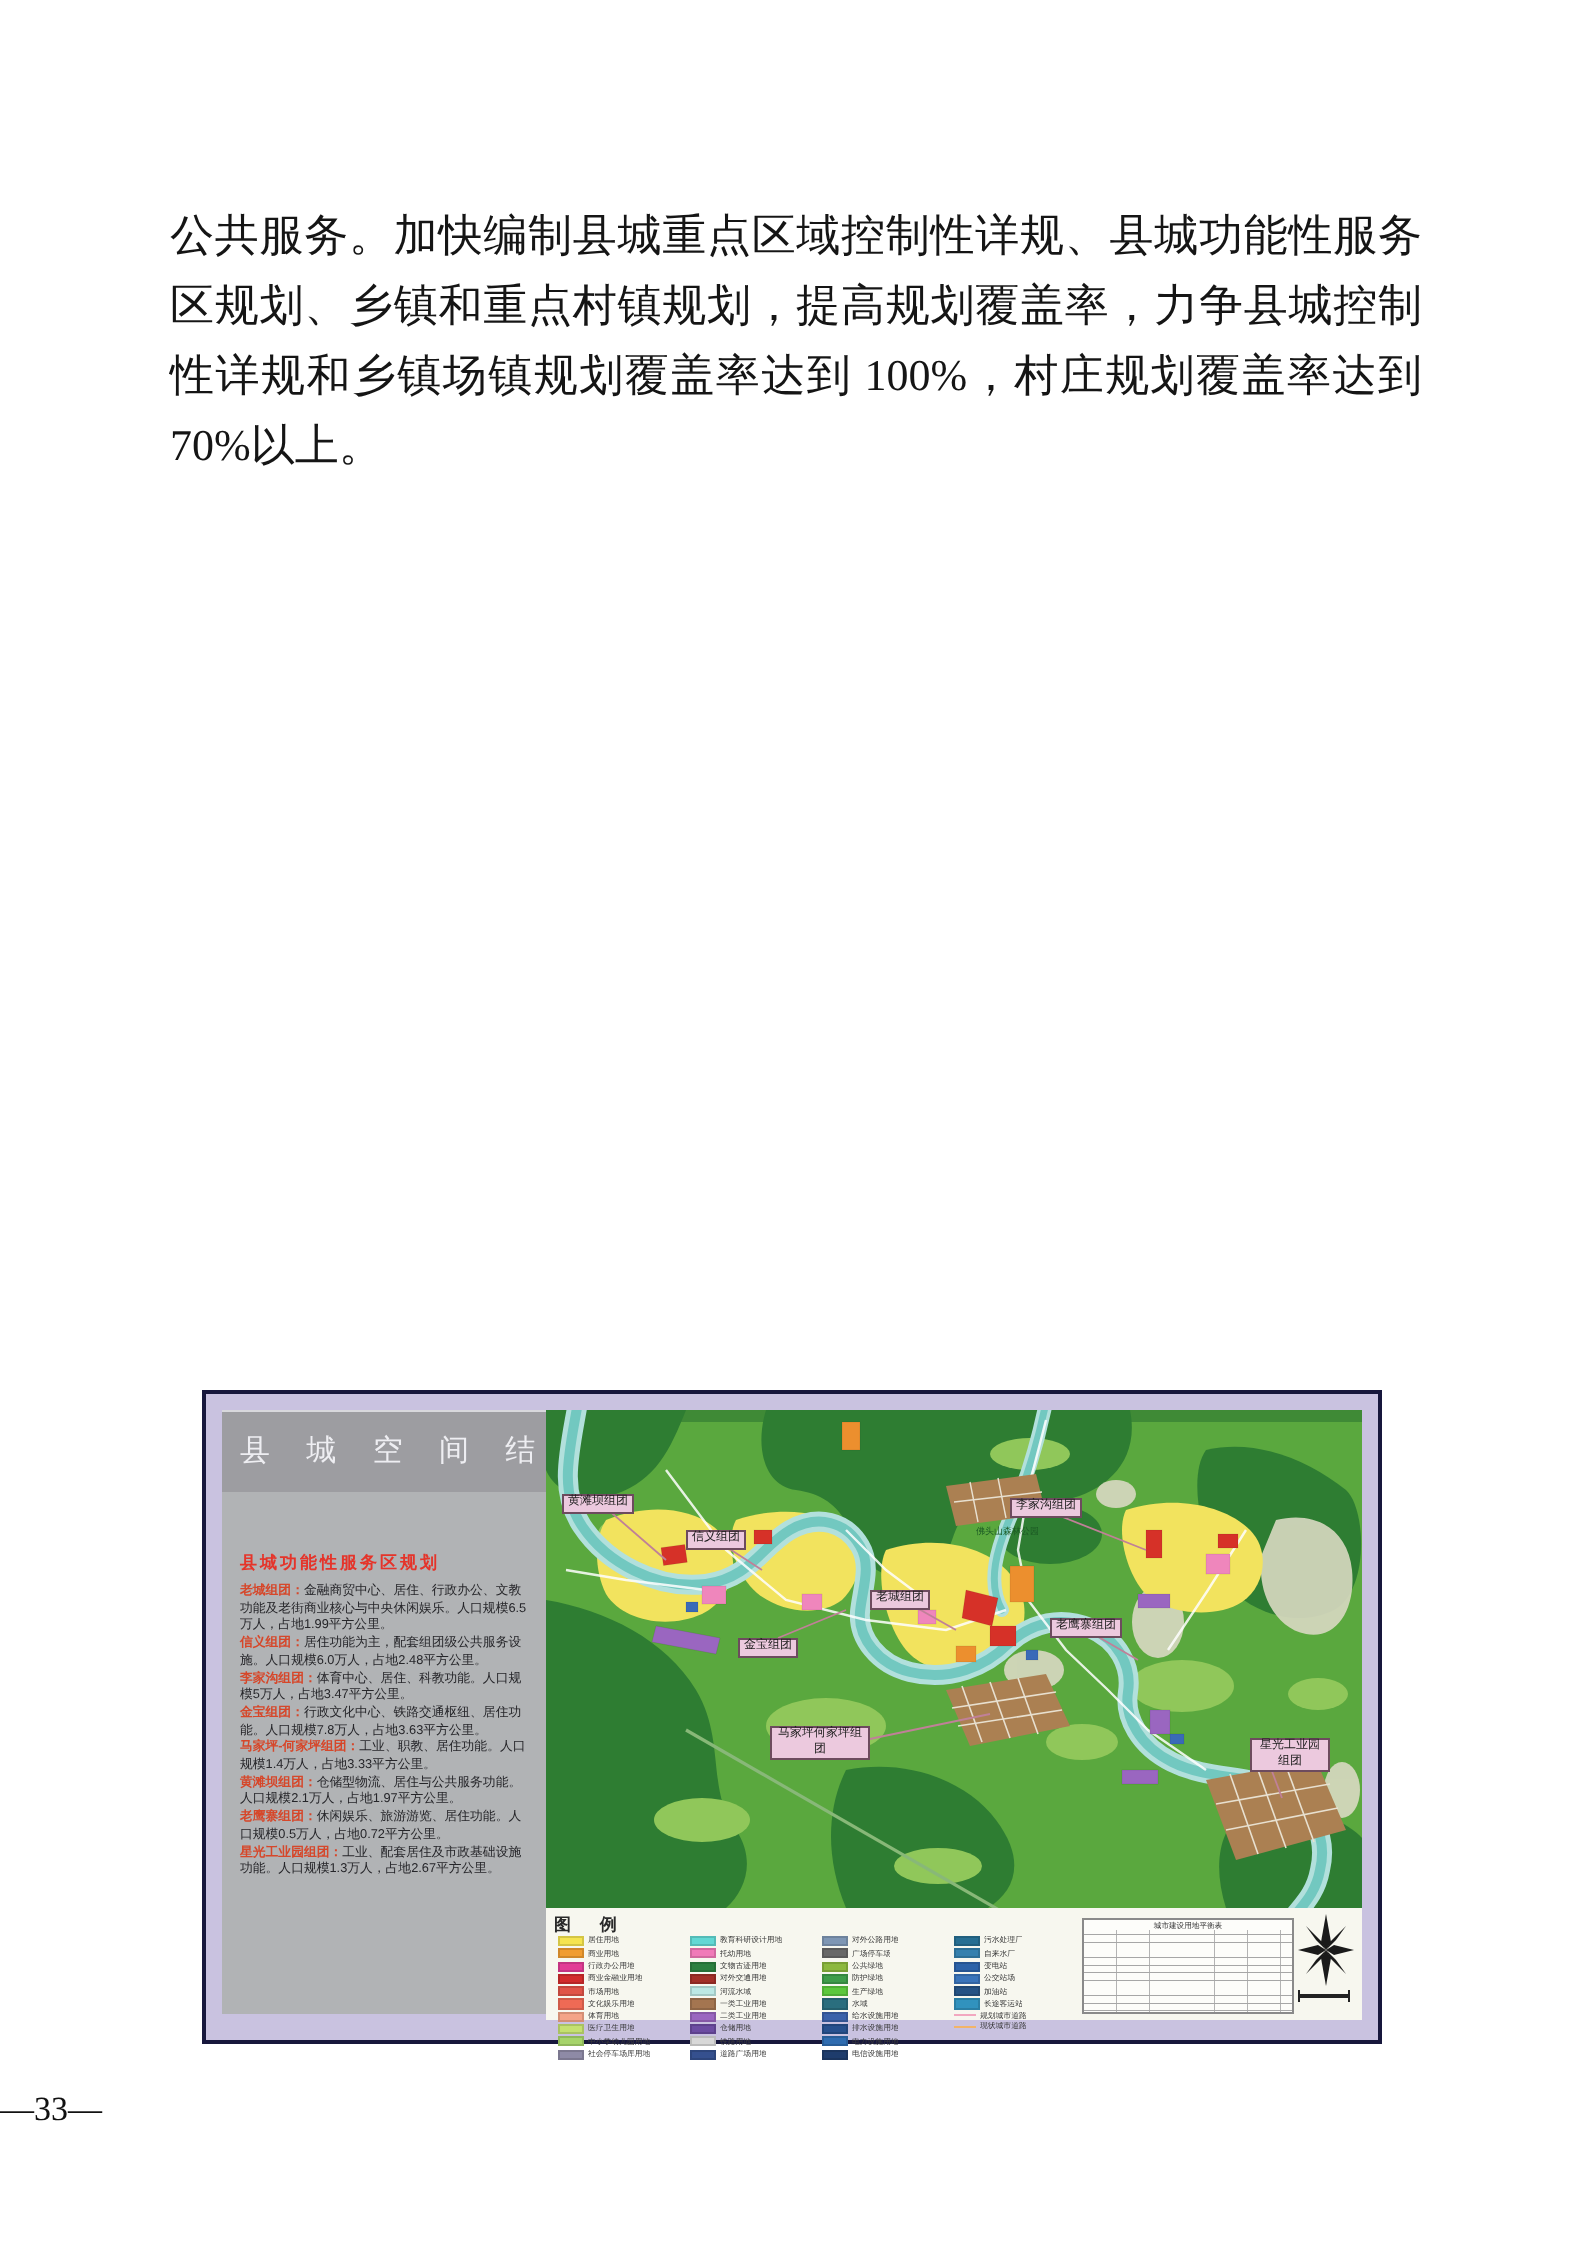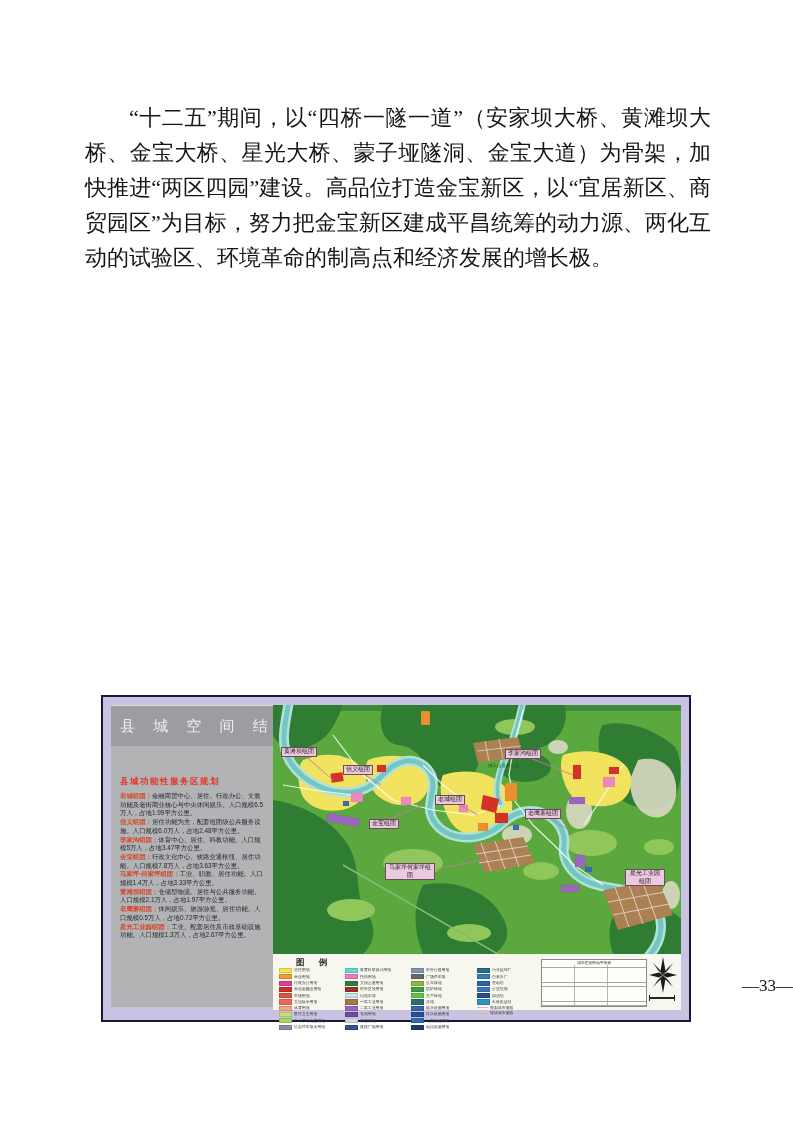--- a/index.html
+++ b/index.html
@@ -27,46 +27,46 @@
   .map svg{display:block;}
   .map-label{position:absolute;background:#ecc9de;border:1px solid #6d4b5e;color:#1c1c1c;
              font-family:"Liberation Sans",sans-serif;font-size:6px;line-height:7.5px;
              padding:0 2px;white-space:nowrap;z-index:5;}
   .map-label.wrap{white-space:normal;text-align:center;}
   .map-note{position:absolute;color:#1c5a24;font-family:"Liberation Sans",sans-serif;
             font-size:4.5px;z-index:4;white-space:nowrap;}
   
   .legend{position:absolute;left:170px;top:257px;width:408px;height:56px;background:#f7f7ef;
           font-family:"Liberation Sans",sans-serif;}
-  .legend-title{position:absolute;left:23px;top:3px;font-size:8.5px;font-weight:bold;
+  .legend-title{position:absolute;left:4px;top:3px;font-size:8.5px;font-weight:bold;
                 letter-spacing:6px;color:#2a2a2a;}
   .lcol{position:absolute;top:14px;width:64px;}
   .lrow{display:flex;align-items:center;margin-bottom:1.1px;}
   .lsw{width:11px;height:3.2px;flex:0 0 11px;margin-right:2px;border:0.5px solid #00000022;}
   .lsw.line{height:0;border:none;border-top:1px solid;background:none!important;}
   .llabel{font-size:3.9px;line-height:4.4px;color:#3a3a3a;white-space:nowrap;overflow:hidden;}
   .mini-table{position:absolute;left:268px;top:5px;width:104px;height:46px;border:1px solid #8a8a8a;
               background:#fdfdfa;
               background-image:repeating-linear-gradient(to bottom,transparent 0,transparent 3.4px,#a7a7a7 3.4px,#a7a7a7 3.8px),
                                repeating-linear-gradient(to right,transparent 0,transparent 16px,#b4b4b4 16px,#b4b4b4 16.4px);}
   .mini-table-title{position:absolute;left:0;top:-0.5px;width:100%;text-align:center;font-size:3.8px;
                     color:#333;background:#fdfdfa;}
   .compass{position:absolute;left:376px;top:3px;width:28px;height:36px;}
   .scalebar{position:absolute;left:376px;top:43px;width:26px;height:2px;background:#222;}
   .scalebar:before{content:"";position:absolute;left:0;top:-2px;width:1px;height:6px;background:#222;}
   .scalebar:after{content:"";position:absolute;right:0;top:-2px;width:1px;height:6px;background:#222;}
   
-  .page-number{position:absolute;left:0;top:976px;width:100%;text-align:right;
+  .page-number{position:absolute;left:0;top:1045px;width:100%;text-align:left;
                font-size:17px;color:#111;}
 </style>
 </head>
 <body>
 
 <div class="doc-text">
-  <p class="indent">“十二五”期间，以“四桥一隧一道”（安家坝大桥、黄滩坝大桥、金宝大桥、星光大桥、蒙子垭隧洞、金宝大道）为骨架，加快推进“两区四园”建设。高品位打造金宝新区，以“宜居新区、商贸园区”为目标，努力把金宝新区建成平昌统筹的动力源、两化互动的试验区、环境革命的制高点和经济发展的增长极。</p>
+  <p>公共服务。加快编制县城重点区域控制性详规、县城功能性服务区规划、乡镇和重点村镇规划，提高规划覆盖率，力争县城控制性详规和乡镇场镇规划覆盖率达到 100%，村庄规划覆盖率达到70%以上。</p>
 </div>
 
 <div class="figure">
 
   <div class="panel">
     <div class="panel-title">县 城 空 间 结 构 图</div>
     <div class="panel-heading">县城功能性服务区规划</div>
     <div class="panel-entries" id="panel-entries">
         <div><span class="lead">老城组团：</span><span>金融商贸中心、居住、行政办公、文教功能及老街商业核心与中央休闲娱乐。人口规模6.5万人，占地1.99平方公里。</span></div>
         <div><span class="lead">信义组团：</span><span>居住功能为主，配套组团级公共服务设施。人口规模6.0万人，占地2.48平方公里。</span></div>

